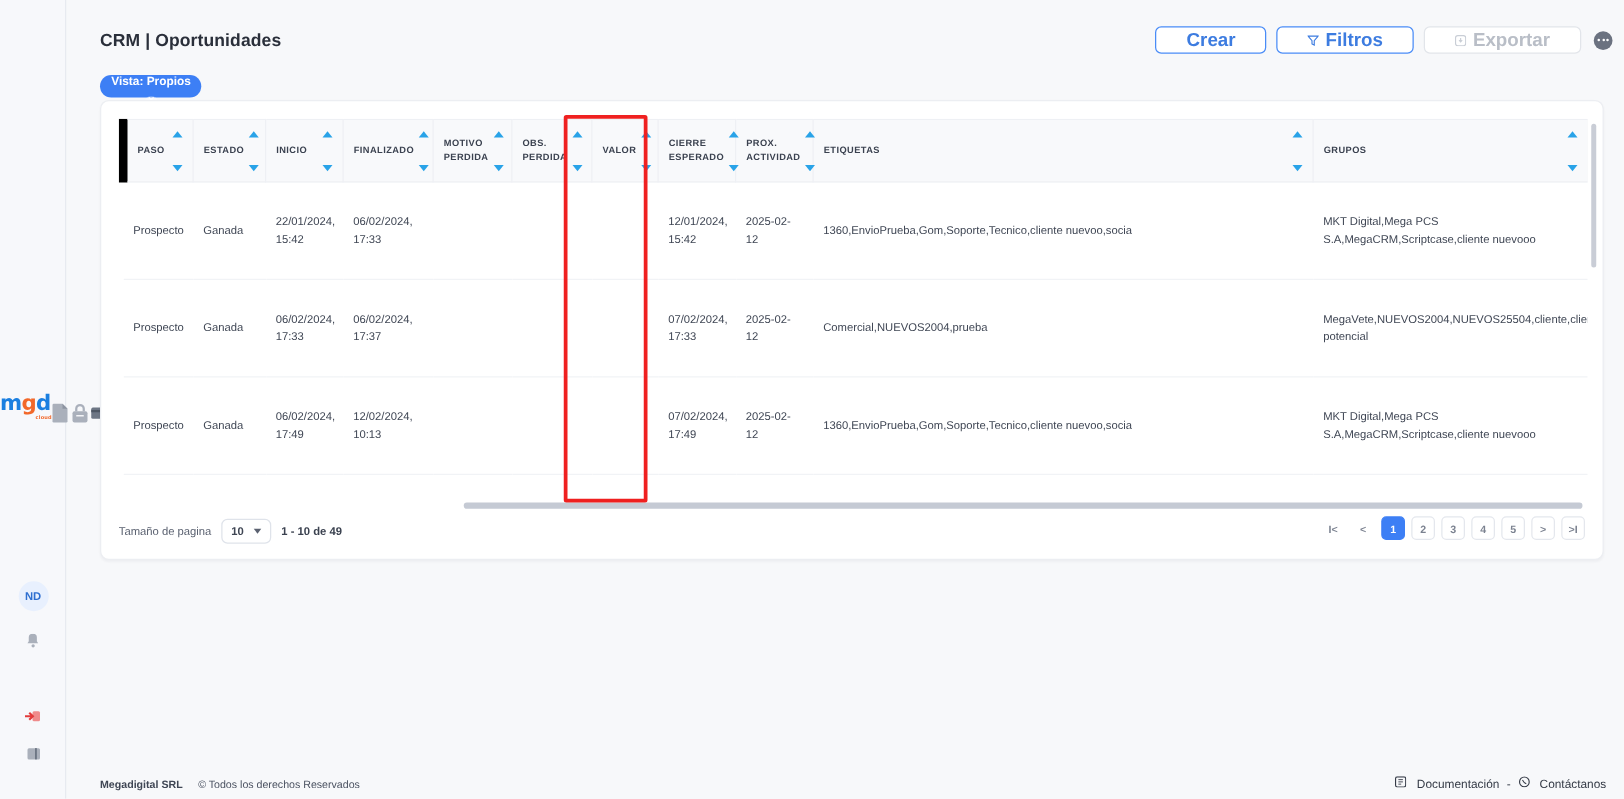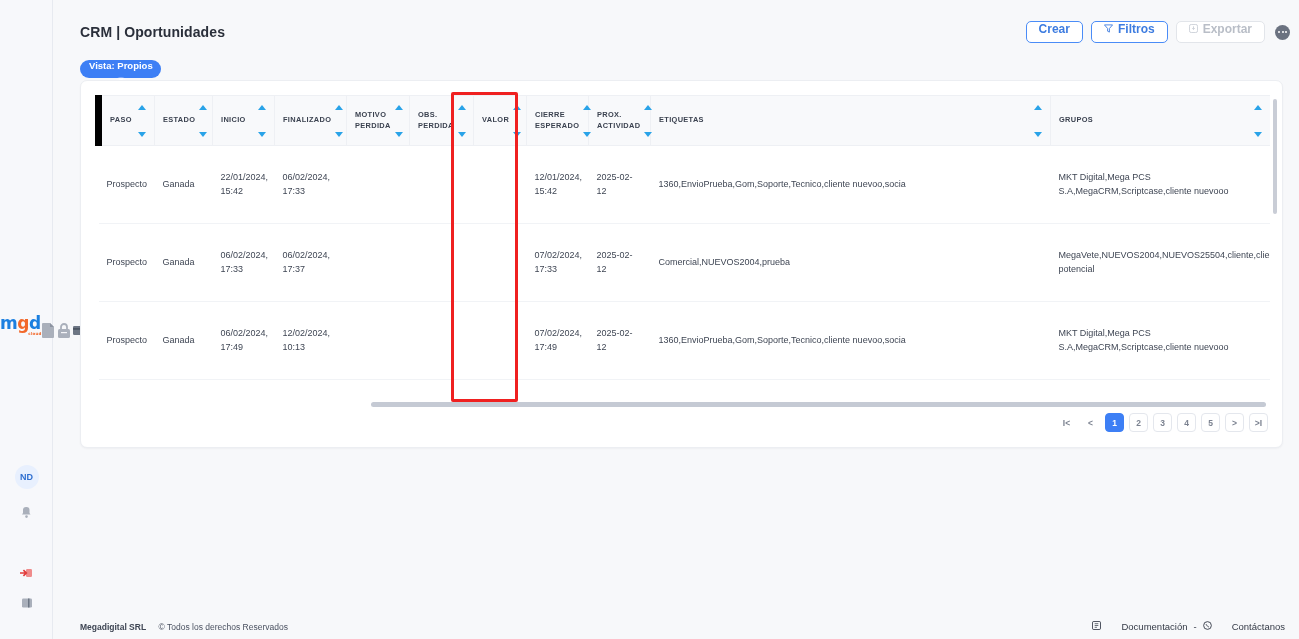--- a/index.html
+++ b/index.html
@@ -45,22 +45,22 @@
 
   
   #main { position: absolute; left: 53px; top: 12px; width: 1246px; height: 639px; }
 
   #topbar { position: relative; height: 42px; }
   #page-title { position: absolute; left: 27px; top: 12px;
                 font-size: 14px; font-weight: 700; color: #2a2f3a; letter-spacing: .1px; }
 
   #top-actions { position: absolute; right: 9px; top: 9px; display: flex; align-items: center; gap: 8px; }
   .tbtn {
-    height: 22px; padding: 0 12px; border-radius: 5px; font-size: 12px;
-    display: flex; gap: 5px; cursor: pointer;
+    height: 22px; padding: 0 24px; border-radius: 5px; font-size: 15px;
+    display: flex; align-items: center; gap: 5px; cursor: pointer;
     background: #fff; border: 1px solid #4a8cf7; color: #3d7ce0; font-weight: 600;
   }
   .tbtn.ghost { border-color: #e2e5ea; color: #b9bec7; cursor: default; }
   #dots { width: 15px; height: 15px; border-radius: 50%; background: #6b7280;
           display:flex; align-items:center; justify-content:center; cursor: pointer; margin-left: 2px;}
   #dots span { display:block; width:2px;height:2px;border-radius:50%;background:#fff;margin:0 .6px; }
 
   
   #chip-row { position: absolute; left: 27px; top: 43px; }
   #chip {
@@ -133,21 +133,21 @@
   #annot { position: absolute; left: 398px; top: 80px; width: 67px; height: 310px;
            border: 3px solid #ef2020; border-radius: 2px; pointer-events: none; z-index: 40; }
 
   
   #footer { position: absolute; left: 0; bottom: 0; width: 1246px; height: 40px; }
   #foot-left { position: absolute; left: 27px; top: 11px; font-size: 8.5px; color: #3f4654; }
   #foot-left b { font-weight: 700; }
   #foot-left span.copy { margin-left: 10px; color: #4a5160; }
   #foot-right { position: absolute; right: 14px; top: 10px; display: flex; align-items: center;
                 gap: 6px; font-size: 9.5px; color: #343a46; }
-  #foot-right .lnk { display: flex; align-items: center; gap: 20px; cursor: pointer; }
+  #foot-right .lnk { display: flex; align-items: center; gap: 8px; cursor: pointer; }
 </style>
 </head>
 <body>
 
 <div id="rail">
   <div id="logo">
     <div class="logo-txt">
       <span>m</span><span class="logo-g">g</span><span>d</span>
       <span class="logo-sub">cloud</span>
     </div>
@@ -436,20 +436,28 @@
         </tbody>
       </table>
     </div>
 
     <div id="vscroll">
         <i></i>
       </div>
     <div id="hscroll"></div>
 
     <div id="pager">
+      <div id="pg-left">
+        <span>Tamaño de pagina</span>
+        <span id="pg-size">
+          <span>10</span>
+          <i class="cv"></i>
+        </span>
+        <span id="pg-range">1 - 10 de 49</span>
+      </div>
       <div id="pg-right">
         <span class="pbtn edge">I&lt;</span>
         <span class="pbtn edge">&lt;</span>
         <span class="pbtn active">1</span>
         <span class="pbtn">2</span>
         <span class="pbtn">3</span>
         <span class="pbtn">4</span>
         <span class="pbtn">5</span>
         <span class="pbtn">&gt;</span>
         <span class="pbtn">&gt;I</span>

